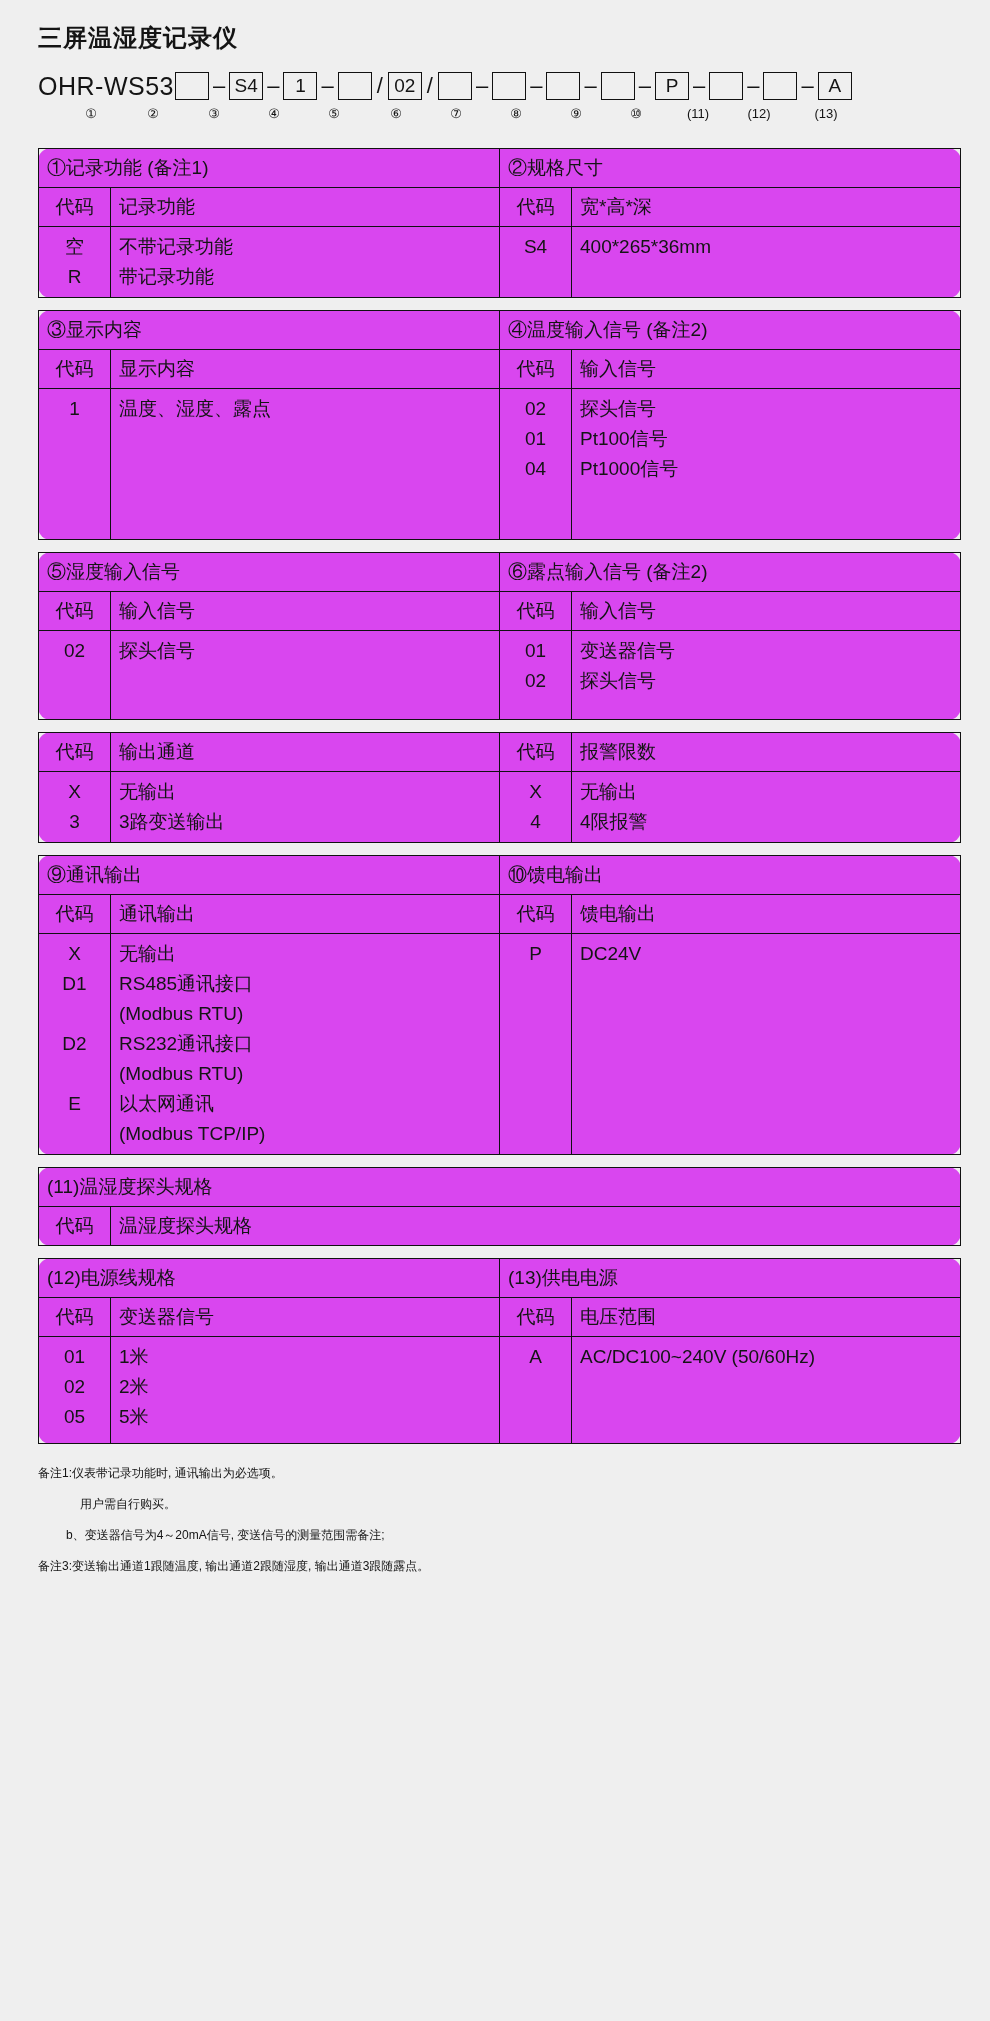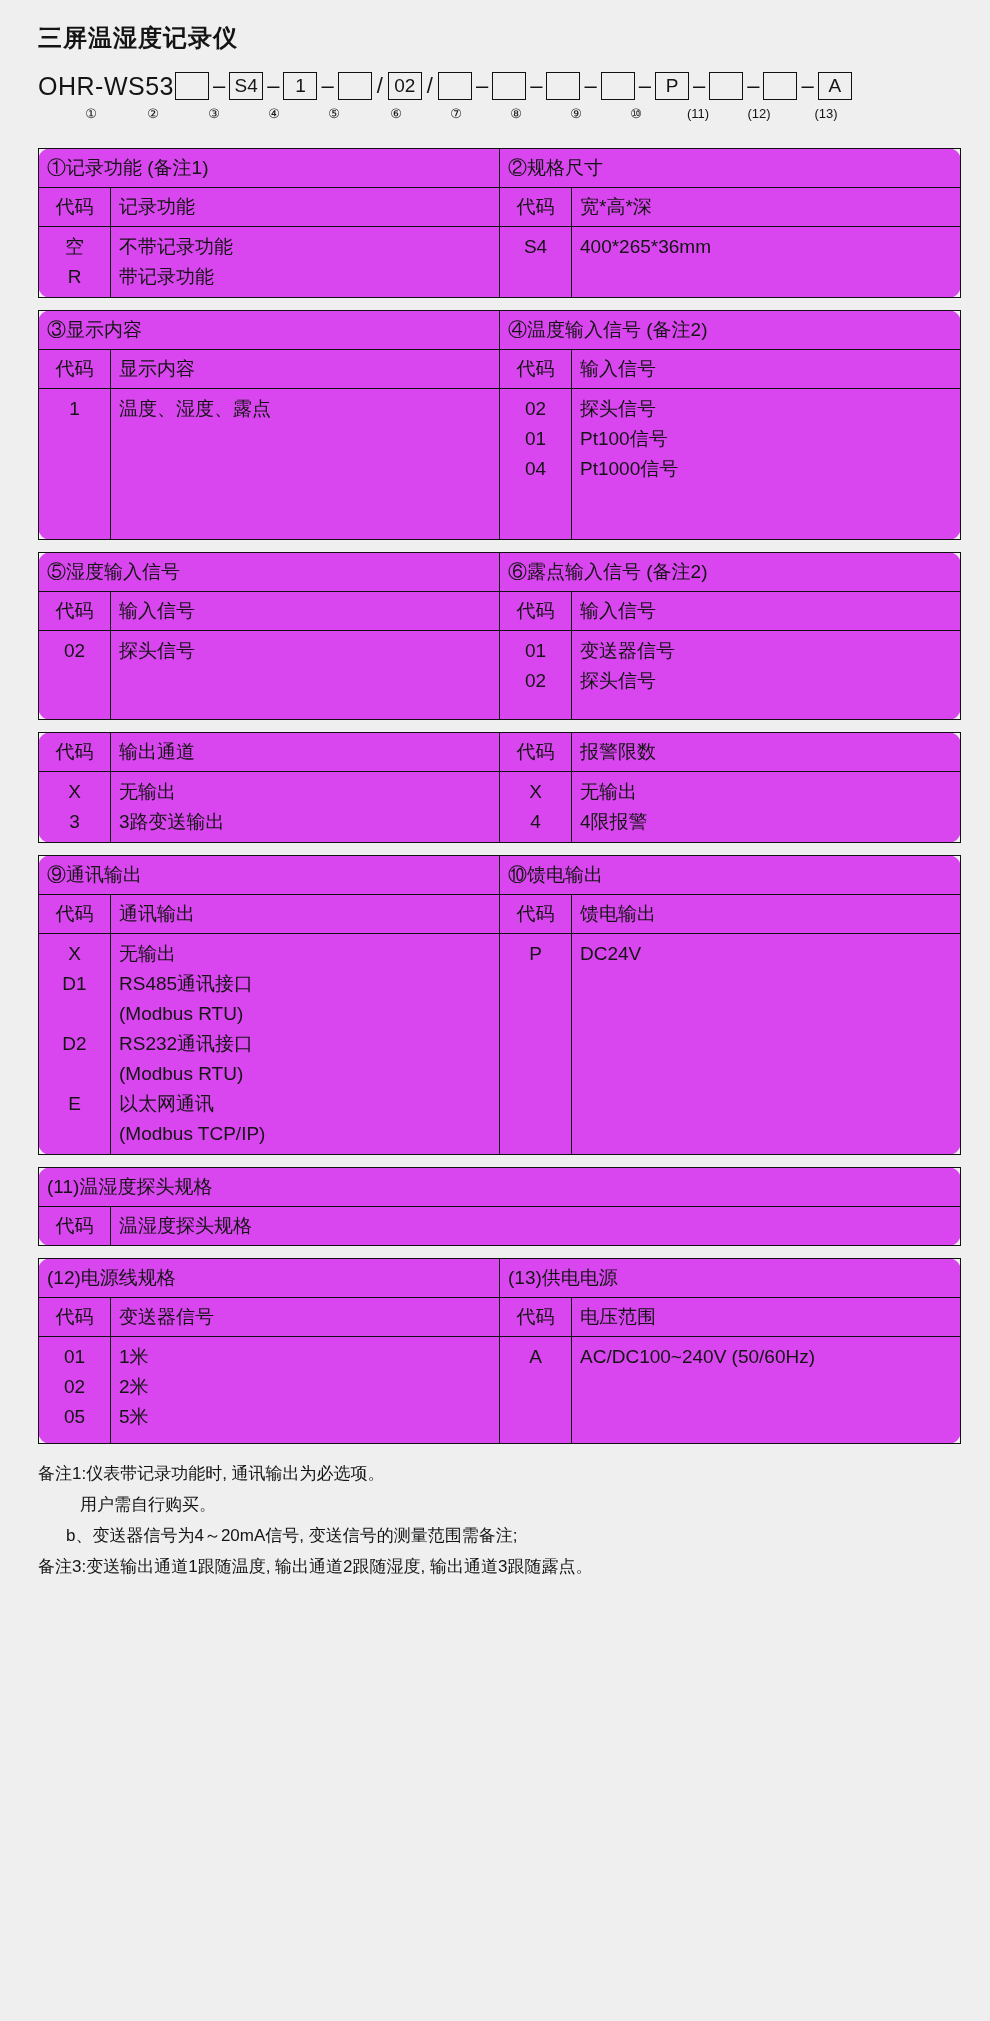--- a/index.html
+++ b/index.html
@@ -99,21 +99,21 @@
     width: 72px;
     text-align: center;
     white-space: nowrap;
   }
   .codes span, .vals span { display: block; line-height: 30px; }
   .codes { text-align: center; }
   .nowrap { white-space: nowrap; }
   
   .notes {
     margin: 14px 30px 20px 38px;
-    font-size: 17px;
+    font-size: 12px;
     line-height: 31px;
   }
   .notes .note { display: block; }
   .notes .indent { padding-left: 42px; display: block; }
   .notes .indent2 { padding-left: 28px; display: block; }
 </style>
 </head>
 <body>
 
 <div class="page">

